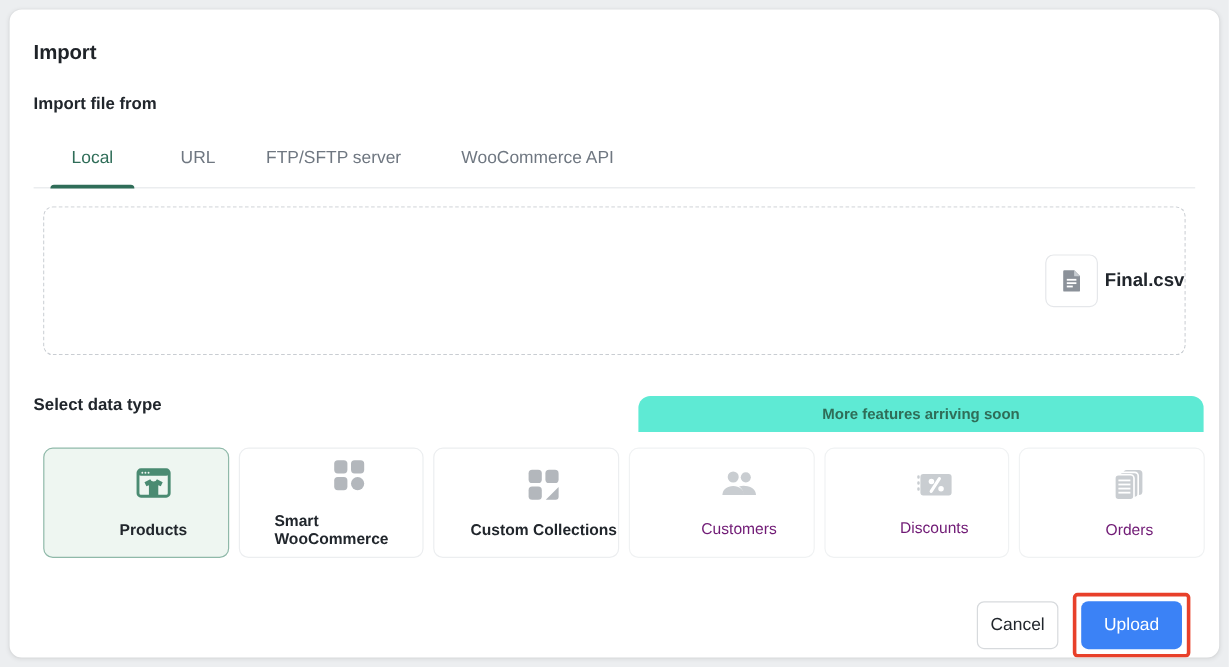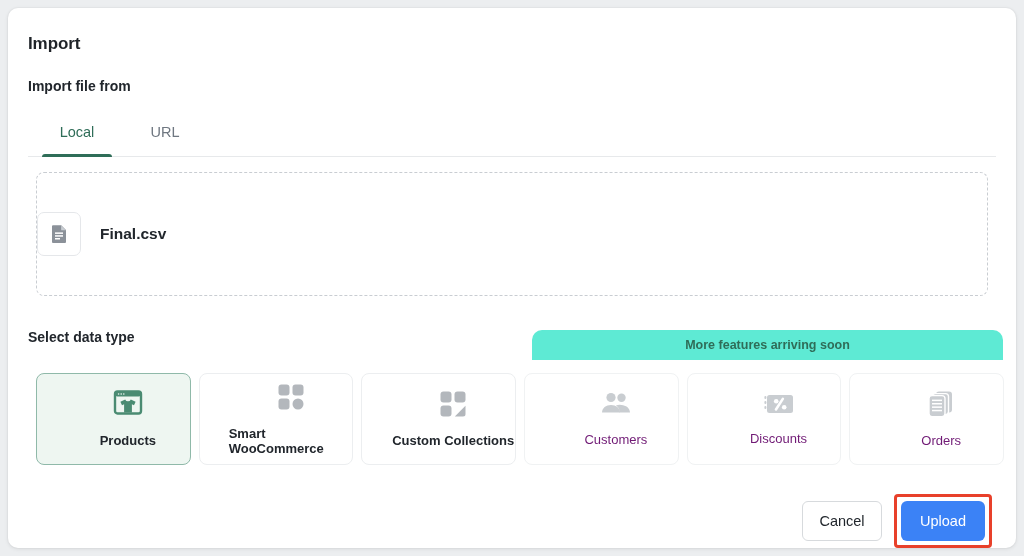--- a/index.html
+++ b/index.html
@@ -101,22 +101,22 @@
     box-sizing: border-box;
   }
   .file-row {
     position: absolute;
     left: 0;
     right: 0;
     top: 50%;
     transform: translateY(-50%);
     display: flex;
     align-items: center;
-    justify-content: flex-start;
-    gap: 19px;
+    justify-content: flex-end;
+    gap: 6px;
   }
   .file-icon-box {
     width: 42px;
     height: 42px;
     border: 1px solid #e5e7ea;
     border-radius: 7px;
     display: flex;
     align-items: center;
     justify-content: center;
     background: #fff;
@@ -200,21 +200,21 @@
   
   .footer {
     position: absolute;
     right: 12px;
     top: 486px;
     display: flex;
     align-items: center;
     gap: 12px;
   }
   .btn-cancel {
-    width: 80px;
+    width: 68px;
     height: 40px;
     border: 1px solid #d7dadd;
     border-radius: 6px;
     background: #ffffff;
     color: #21262c;
     font-size: 14.5px;
     font-family: "Liberation Sans", sans-serif;
     cursor: pointer;
     padding: 4px;
   }
@@ -250,20 +250,26 @@
     <div class="subtitle">Import file from</div>
 
     <div class="tabs">
       <div class="tab active" style="left:14px;width:70px;">
         <span>Local</span>
         <span class="underline"></span>
       </div>
       <div class="tab" style="left:112px;width:50px;">
         <span>URL</span>
       </div>
+      <div class="tab" style="left:180px;width:140px;">
+        <span>FTP/SFTP server</span>
+      </div>
+      <div class="tab" style="left:340px;width:160px;">
+        <span>WooCommerce API</span>
+      </div>
     </div>
 
     <div class="dropzone">
       <div class="file-row">
         <span class="file-icon-box">
           <svg width="18" height="20" viewBox="0 0 18 20" aria-hidden="true">
             <path d="M3 1.2h8.2L16 5.9V18a1 1 0 0 1-1 1H3a1 1 0 0 1-1-1V2.2a1 1 0 0 1 1-1z" fill="#8b9199"></path>
             <path d="M11.1 1.4v4.3a.6.6 0 0 0 .6.6h4.1" fill="#c8cdd2"></path>
             <rect x="5" y="8.4" width="8" height="1.5" fill="#ffffff"></rect>
             <rect x="5" y="11.2" width="8" height="1.5" fill="#ffffff"></rect>

